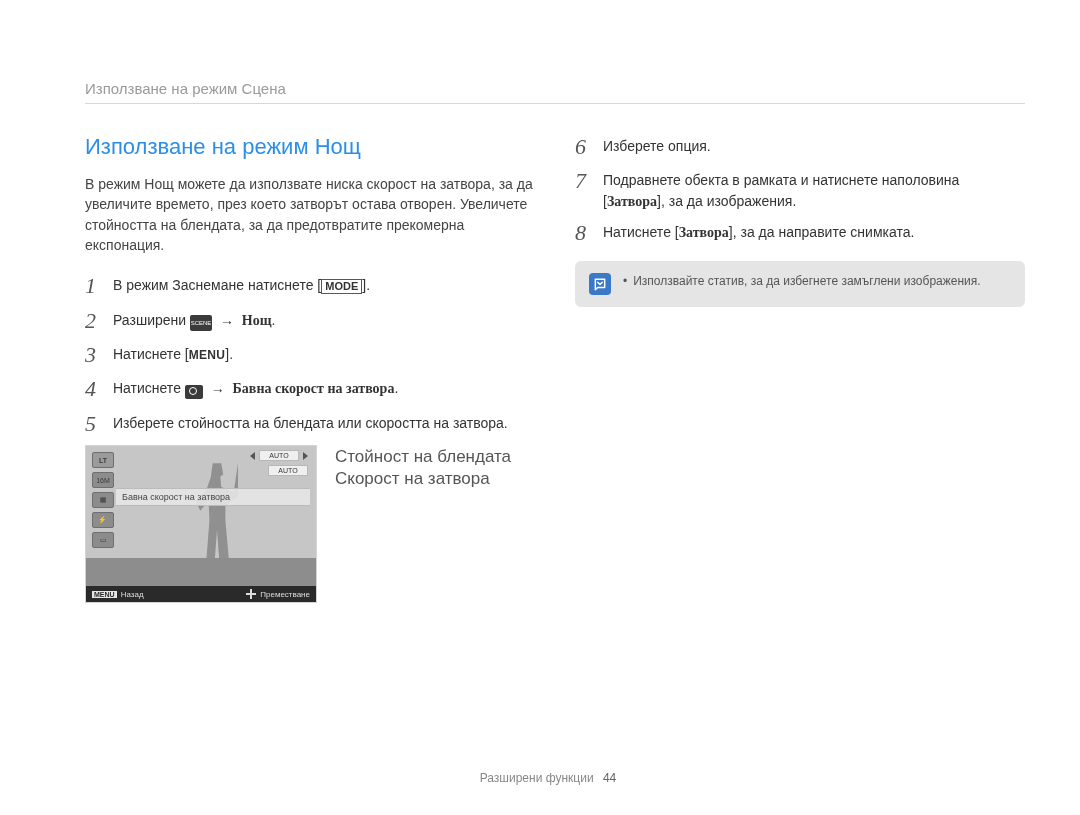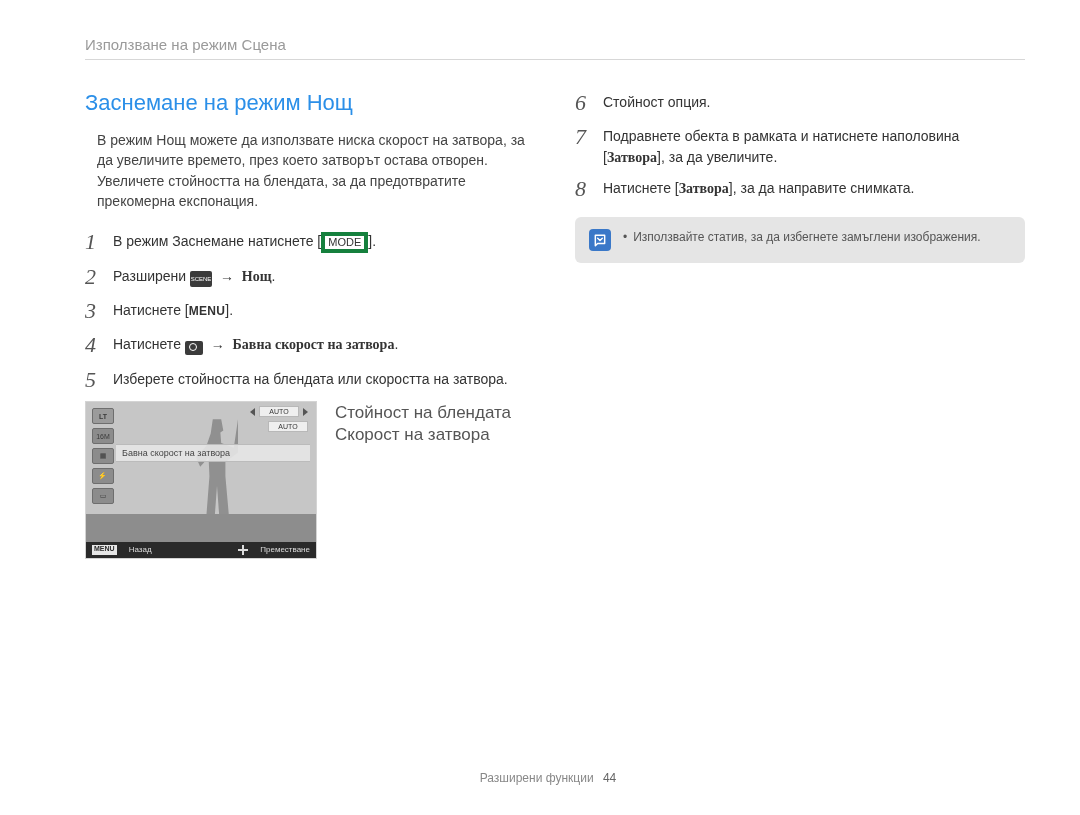--- a/index.html
+++ b/index.html
@@ -10,21 +10,21 @@
     background: #ffffff;
     font-family: Arial, Helvetica, sans-serif;
     color: #333;
     font-size: 14px;
   }
   .page {
     position: relative;
     width: 1080px;
     height: 815px;
     box-sizing: border-box;
-    padding: 36px 55px 0 85px;
+    padding: 80px 55px 0 85px;
   }
   .breadcrumb {
     color: #9a9a9a;
     font-size: 15px;
     margin-bottom: 6px;
   }
   .hr {
     border: none;
     border-top: 1px solid #d7d7d7;
     margin: 0 0 30px 0;
@@ -35,21 +35,21 @@
   }
   .col { flex: 1; }
   .section-title {
     color: #2b8fe8;
     font-size: 22px;
     font-weight: 400;
     margin: 0 0 14px 0;
   }
   .intro {
     line-height: 1.45;
-    margin: 0 0 18px 12px;
+    margin: 0 0 18px 0;
     color: #444;
   }
   .step {
     display: flex;
     gap: 14px;
     margin-bottom: 8px;
   }
   .step-num {
     font-family: Georgia, 'Times New Roman', serif;
     font-style: italic;
@@ -61,24 +61,24 @@
   .step-text {
     line-height: 1.5;
     padding-top: 2px;
   }
   .step-text b { font-weight: 700; font-family: Liberation Serif, serif; }
   .icon-mode, .icon-menu, .icon-scene, .icon-cam {
     display: inline-block;
     vertical-align: middle;
   }
   .icon-mode {
-    border: 4px solid #15803d;
+    border: 1px solid #15803d;
     padding: 0 3px;
     font-size: 11px;
-    font-weight: 400;
+    font-weight: 700;
     line-height: 13px;
   }
   .icon-menu {
     font-weight: 700;
     font-size: 12px;
     letter-spacing: 0.3px;
   }
   .icon-scene {
     width: 22px; height: 16px;
     background: #3b3b3b;
@@ -180,21 +180,22 @@
     padding: 3px 6px;
     border-top: 1px solid #bbb;
     border-bottom: 1px solid #bbb;
   }
   .scr-footer {
     background: #2a2a2a;
     color: #ddd;
     font-size: 8px;
     display: flex;
     padding: 3px 6px;
-    gap: 12px;
+    gap: 4px;
+    align-items: center;
   }
   .footer-menu {
     background: #e6e6e6;
     color: #2a2a2a;
     font-size: 7px;
     font-weight: 700;
     padding: 0 2px;
   }
   .footer-spacer { flex: 1; }
   .plus4 {
@@ -272,21 +273,21 @@
 
 <div class="page">
 
   <div class="breadcrumb">Използване на режим Сцена</div>
   <hr class="hr">
 
   <div class="columns">
 
     <div class="col">
 
-      <h2 class="section-title">Заснемане на режим Нощ</h2>
+      <h2 class="section-title">Използване на режим Нощ</h2>
       <p class="intro">В режим Нощ можете да използвате ниска скорост на затвора, за да увеличите времето, през което затворът остава отворен. Увеличете стойността на блендата, за да предотвратите прекомерна експонация.</p>
 
       <div class="step">
         <div class="step-num">1</div>
         <div class="step-text">
           <span>В режим Заснемане натиснете [</span><span class="icon-mode">MODE</span><span>].</span>
         </div>
       </div>
 
       <div class="step">
@@ -362,28 +363,28 @@
           </div>
         </div>
       </div>
 
     </div>
 
     <div class="col">
 
       <div class="step">
         <div class="step-num">6</div>
-        <div class="step-text">Стойност опция.</div>
+        <div class="step-text">Изберете опция.</div>
       </div>
 
 
       <div class="step">
         <div class="step-num">7</div>
         <div class="step-text">
-          <span>Подравнете обекта в рамката и натиснете наполовина [</span><b>Затвора</b><span>], за да увеличите.</span>
+          <span>Подравнете обекта в рамката и натиснете наполовина [</span><b>Затвора</b><span>], за да изображения.</span>
         </div>
       </div>
 
       <div class="step">
         <div class="step-num">8</div>
         <div class="step-text">
           <span>Натиснете [</span><b>Затвора</b><span>], за да направите снимката.</span>
         </div>
       </div>
 

